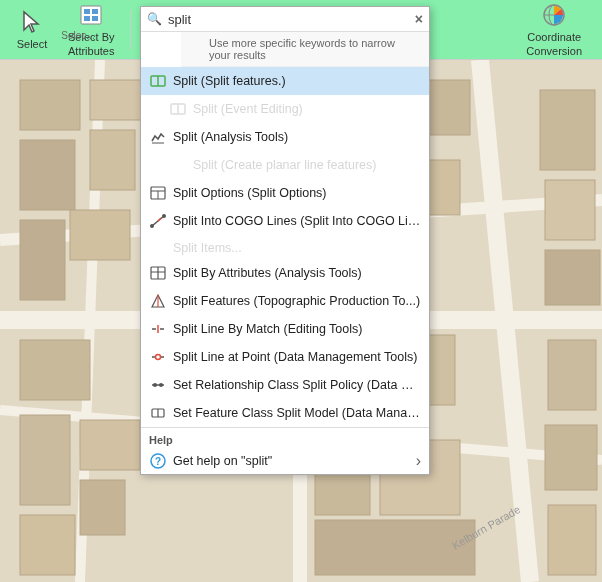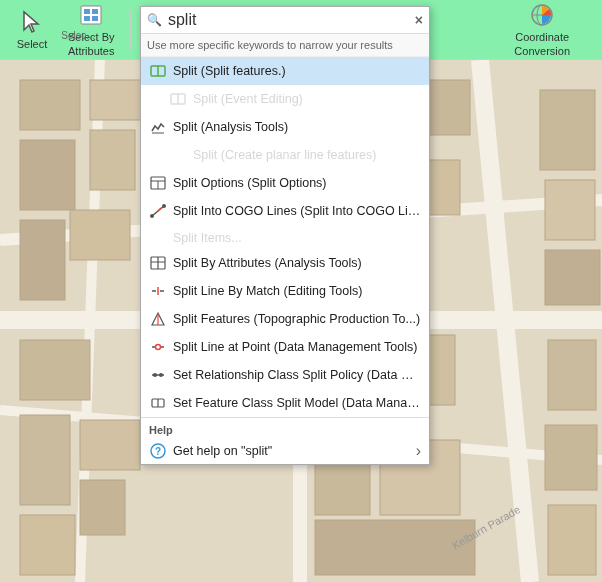--- a/index.html
+++ b/index.html
@@ -94,37 +94,38 @@
 
     .search-icon-small {
       color: #888;
       font-size: 12px;
     }
 
     .search-input {
       flex: 1;
       border: none;
       outline: none;
-      font-size: 16px;
+      font-size: 13px;
       color: #333;
     }
 
     .search-clear {
       cursor: pointer;
       color: #666;
       font-size: 14px;
       font-weight: bold;
     }
 
     .search-hint {
-      padding: 5px 6px;
+      padding: 5px 28px;
       font-size: 11px;
       color: #666;
       background: #f8f8f8;
       border-bottom: 1px solid #eee;
+      margin-left: 40px;
     }
 
     .menu-item {
       display: flex;
       align-items: center;
       padding: 5px 8px;
       cursor: pointer;
       gap: 6px;
     }
     .menu-item.disabled {
@@ -278,21 +279,21 @@
     </div>
     <div class="toolbar-label">Select By<br>Attributes</div>
   </div>
 
   <div style="font-size:10px;color:#666;position:absolute;bottom:18px;left:8px;width:140px;text-align:center;">Selec...</div>
 
   <div class="toolbar-separator"></div>
 
   <div style="flex:1;"></div>
 
-  <div class="toolbar-btn" style="margin-right:16px;">
+  <div class="toolbar-btn" style="margin-right:4px;">
     <div class="toolbar-icon">
       <svg width="30" height="28" viewBox="0 0 30 28">
         <circle cx="15" cy="14" r="10" fill="none" stroke="#888" stroke-width="1.5"></circle>
         <ellipse cx="15" cy="14" rx="5" ry="10" fill="none" stroke="#888" stroke-width="1"></ellipse>
         <line x1="5" y1="14" x2="25" y2="14" stroke="#888" stroke-width="1"></line>
 
         <path d="M15,14 L22,8 A9,9,0,0,1,24,14 Z" fill="#e84c3d"></path>
         <path d="M15,14 L24,14 A9,9,0,0,1,15,23 Z" fill="#3498db"></path>
         <path d="M15,14 L15,5 A9,9,0,0,1,22,8 Z" fill="#f39c12"></path>
       </svg>
@@ -384,36 +385,36 @@
           <line x1="8" y1="2" x2="8" y2="14" stroke="#555" stroke-width="1.2"></line>
           <line x1="1" y1="7" x2="15" y2="7" stroke="#555" stroke-width="1"></line>
         </svg>
       </div>
       <div class="item-text">Split By Attributes (Analysis Tools)</div>
     </div>
 
     <div class="menu-item">
       <div class="item-icon">
         <svg width="16" height="16" viewBox="0 0 16 16">
+          <polygon points="8,2 14,14 2,14" fill="none" stroke="#555" stroke-width="1.2"></polygon>
+          <line x1="8" y1="2" x2="8" y2="14" stroke="#e74c3c" stroke-width="1.2"></line>
+        </svg>
+      </div>
+      <div class="item-text">Split Features (Topographic Production To...)</div>
+    </div>
+
+    <div class="menu-item">
+      <div class="item-icon">
+        <svg width="16" height="16" viewBox="0 0 16 16">
           <line x1="2" y1="8" x2="6" y2="8" stroke="#555" stroke-width="1.5"></line>
           <line x1="10" y1="8" x2="14" y2="8" stroke="#555" stroke-width="1.5"></line>
           <line x1="8" y1="4" x2="8" y2="12" stroke="#e74c3c" stroke-width="1.5"></line>
         </svg>
       </div>
       <div class="item-text">Split Line By Match (Editing Tools)</div>
-    </div>
-
-    <div class="menu-item">
-      <div class="item-icon">
-        <svg width="16" height="16" viewBox="0 0 16 16">
-          <polygon points="8,2 14,14 2,14" fill="none" stroke="#555" stroke-width="1.2"></polygon>
-          <line x1="8" y1="2" x2="8" y2="14" stroke="#e74c3c" stroke-width="1.2"></line>
-        </svg>
-      </div>
-      <div class="item-text">Split Features (Topographic Production To...)</div>
     </div>
 
 
     <div class="menu-item">
       <div class="item-icon">
         <svg width="16" height="16" viewBox="0 0 16 16">
           <line x1="2" y1="8" x2="14" y2="8" stroke="#555" stroke-width="1.5"></line>
           <circle cx="8" cy="8" r="2.5" fill="white" stroke="#e74c3c" stroke-width="1.5"></circle>
         </svg>
       </div>

